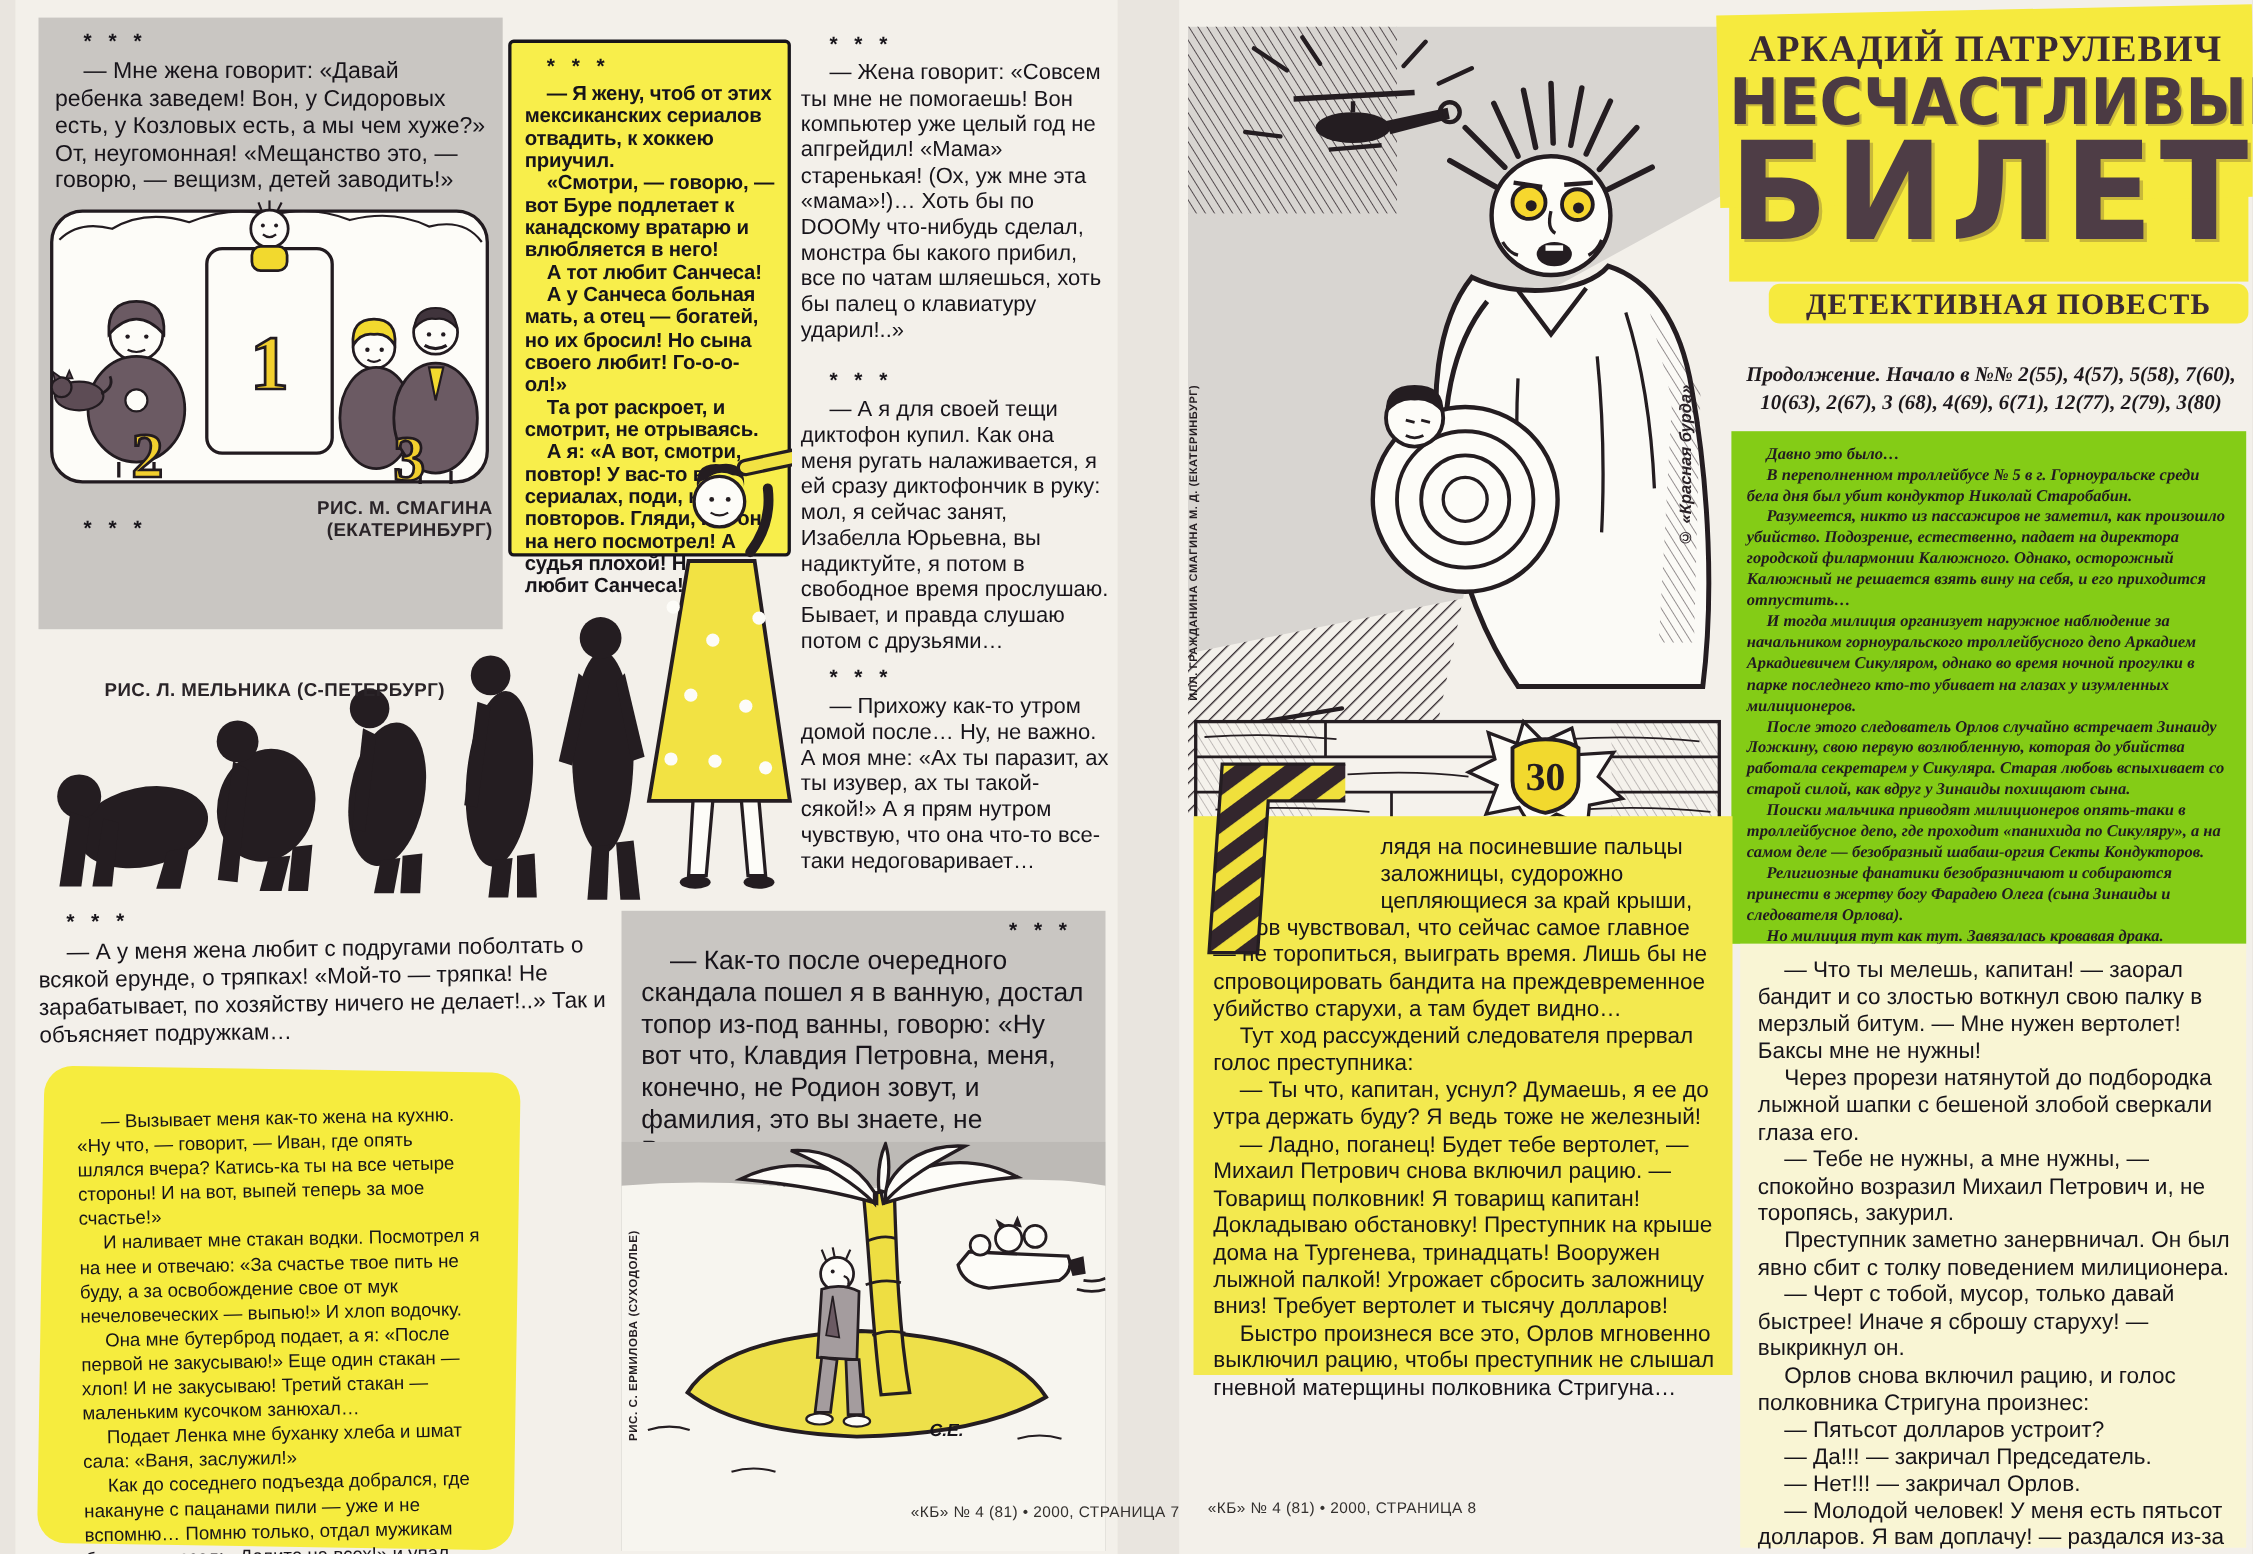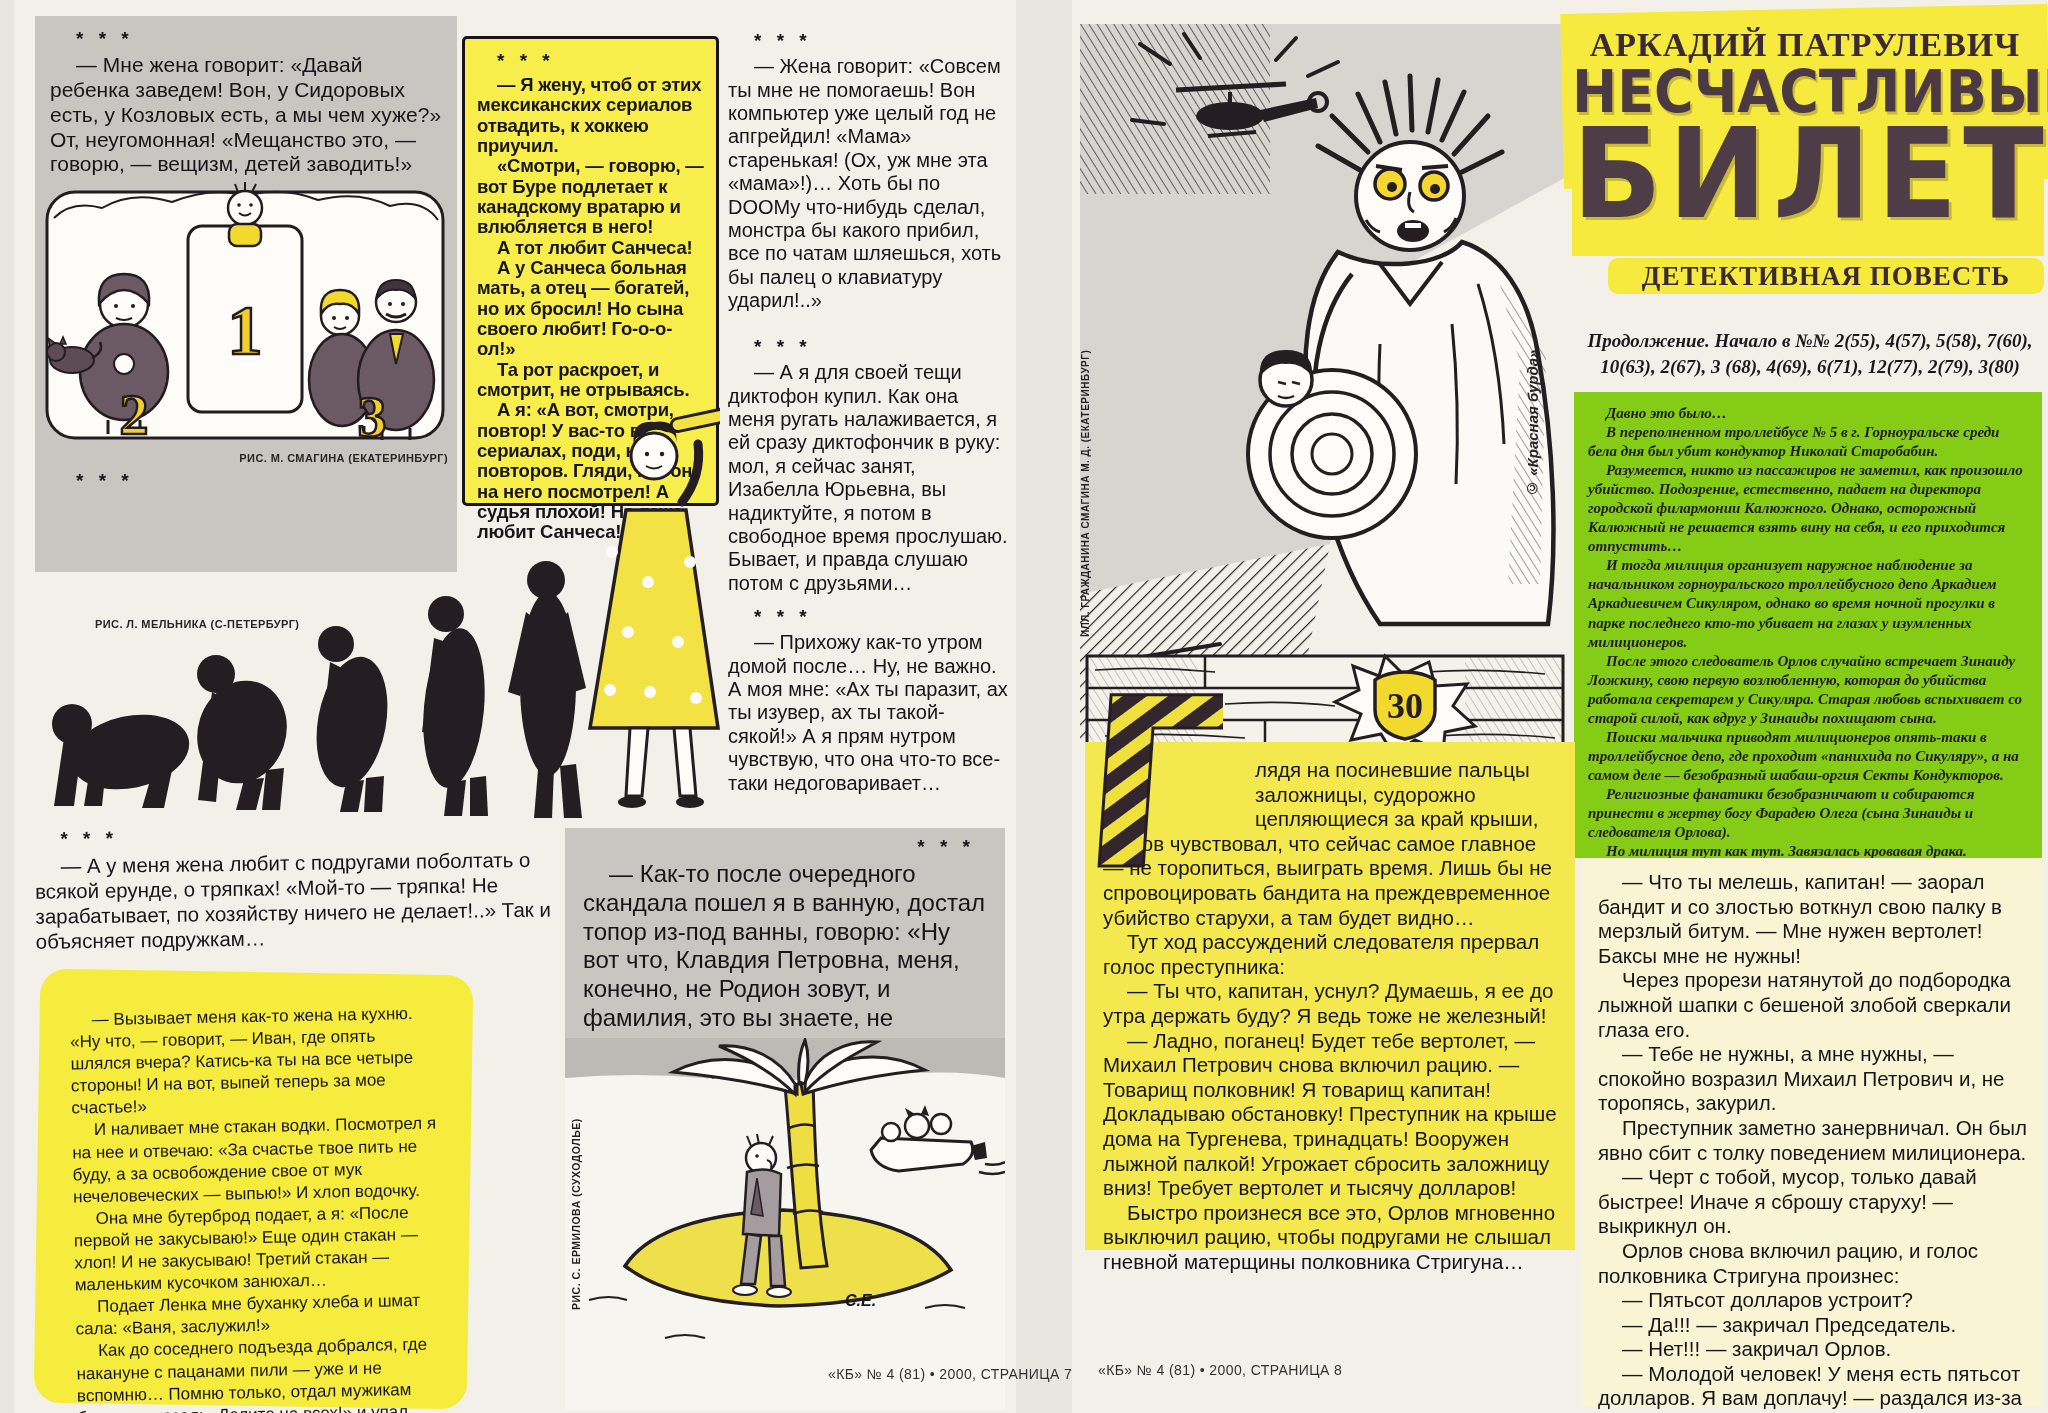--- a/index.html
+++ b/index.html
@@ -5,21 +5,21 @@
   html,body{margin:0;padding:0;background:#dedad3;}
   #sheet{position:relative;width:2048px;height:1413px;background:#e9e5df;overflow:hidden;
          font-family:"Liberation Sans",sans-serif;color:#17141a;}
   .page{position:absolute;top:0;height:1413px;background:#f3f0ea;}
   #page-left{left:14px;width:1002px;}
   #page-right{left:1072px;width:976px;}
   .abs{position:absolute;}
   p{margin:0;text-indent:26px;}
   .stars{font-weight:bold;letter-spacing:5px;font-size:19px;margin:0 0 3px 26px;}
   .joke{font-size:21px;line-height:1.18;}
-  .caption{font-size:11px;font-weight:bold;letter-spacing:.4px;color:#2a2428;}
+  .caption{font-size:17px;font-weight:bold;letter-spacing:.4px;color:#2a2428;}
   .vcap{writing-mode:vertical-rl;transform:rotate(180deg);white-space:nowrap;}
 
   #gray-box1{left:35px;top:16px;width:422px;height:556px;background:#c9c6c2;z-index:1;}
   #joke-child{left:50px;top:28px;width:396px;z-index:2;}
   #podium-svg{left:42px;top:182px;z-index:2;}
   #caption-podium{left:180px;top:452px;width:268px;text-align:right;z-index:3;}
   #joke-strict{left:50px;top:470px;width:400px;z-index:2;}
 
   #evolution-svg{left:30px;top:392px;z-index:1;}
   #caption-evolution{left:95px;top:618px;z-index:2;}
@@ -415,21 +415,21 @@
     </defs>
     <text x="2" y="178" font-family="DejaVu Sans,sans-serif" font-weight="bold" font-size="235" fill="url(#dcs)" stroke="#241d21" stroke-width="3" transform="skewX(-4)">Г</text>
   </svg>
 
   <div class="abs" id="story-left">
     <div class="dropcap-spacer"></div>
     <p class="first">лядя на посиневшие пальцы заложницы, судорожно цепляющиеся за край крыши, Орлов чувствовал, что сейчас самое главное — не торопиться, выиграть время. Лишь бы не спровоцировать бандита на преждевременное убийство старухи, а там будет видно…</p>
     <p>Тут ход рассуждений следователя прервал голос преступника:</p>
     <p>— Ты что, капитан, уснул? Думаешь, я ее до утра держать буду? Я ведь тоже не железный!</p>
     <p>— Ладно, поганец! Будет тебе вертолет, — Михаил Петрович снова включил рацию. — Товарищ полковник! Я товарищ капитан! Докладываю обстановку! Преступник на крыше дома на Тургенева, тринадцать! Вооружен лыжной палкой! Угрожает сбросить заложницу вниз! Требует вертолет и тысячу долларов!</p>
-    <p>Быстро произнеся все это, Орлов мгновенно выключил рацию, чтобы подругами не слышал гневной матерщины полковника Стригуна…</p>
+    <p>Быстро произнеся все это, Орлов мгновенно выключил рацию, чтобы преступник не слышал гневной матерщины полковника Стригуна…</p>
   </div>
 
   <div class="abs" id="story-right">
     <p>— Что ты мелешь, капитан! — заорал бандит и со злостью воткнул свою палку в мерзлый битум. — Мне нужен вертолет! Баксы мне не нужны!</p>
     <p>Через прорези натянутой до подбородка лыжной шапки с бешеной злобой сверкали глаза его.</p>
     <p>— Тебе не нужны, а мне нужны, — спокойно возразил Михаил Петрович и, не торопясь, закурил.</p>
     <p>Преступник заметно занервничал. Он был явно сбит с толку поведением милиционера.</p>
     <p>— Черт с тобой, мусор, только давай быстрее! Иначе я сброшу старуху! — выкрикнул он.</p>
     <p>Орлов снова включил рацию, и голос полковника Стригуна произнес:</p>
     <p>— Пятьсот долларов устроит?</p>

